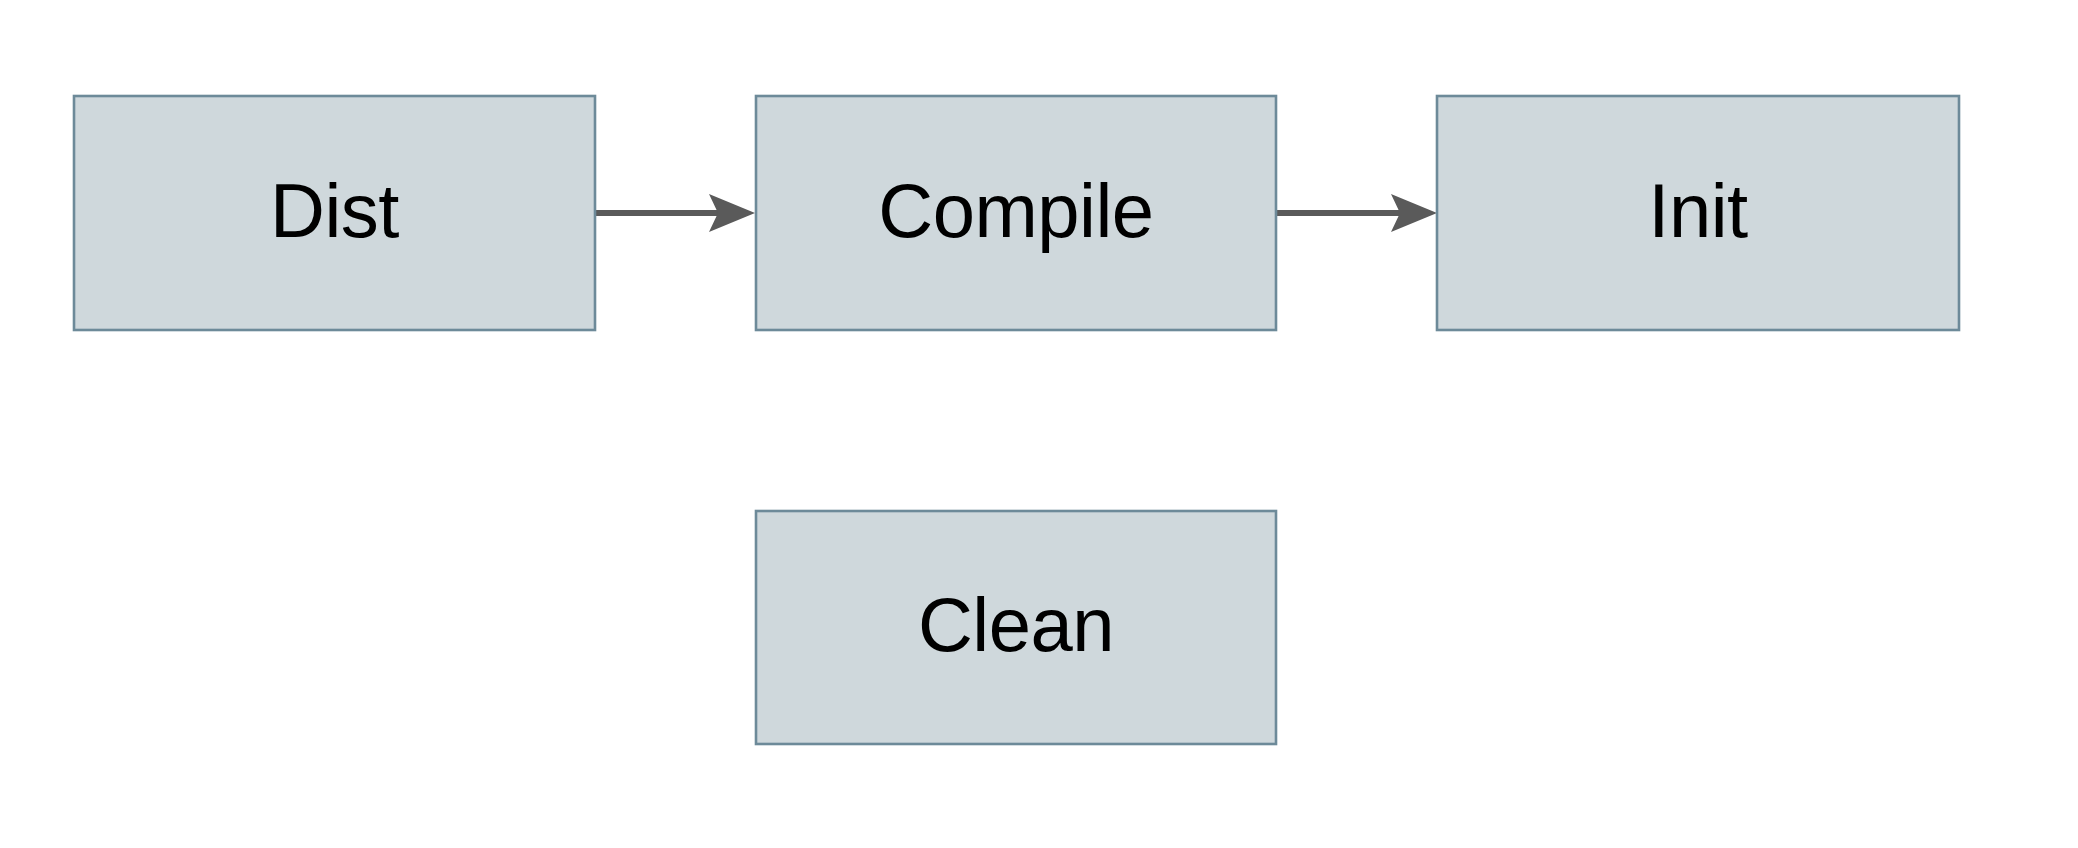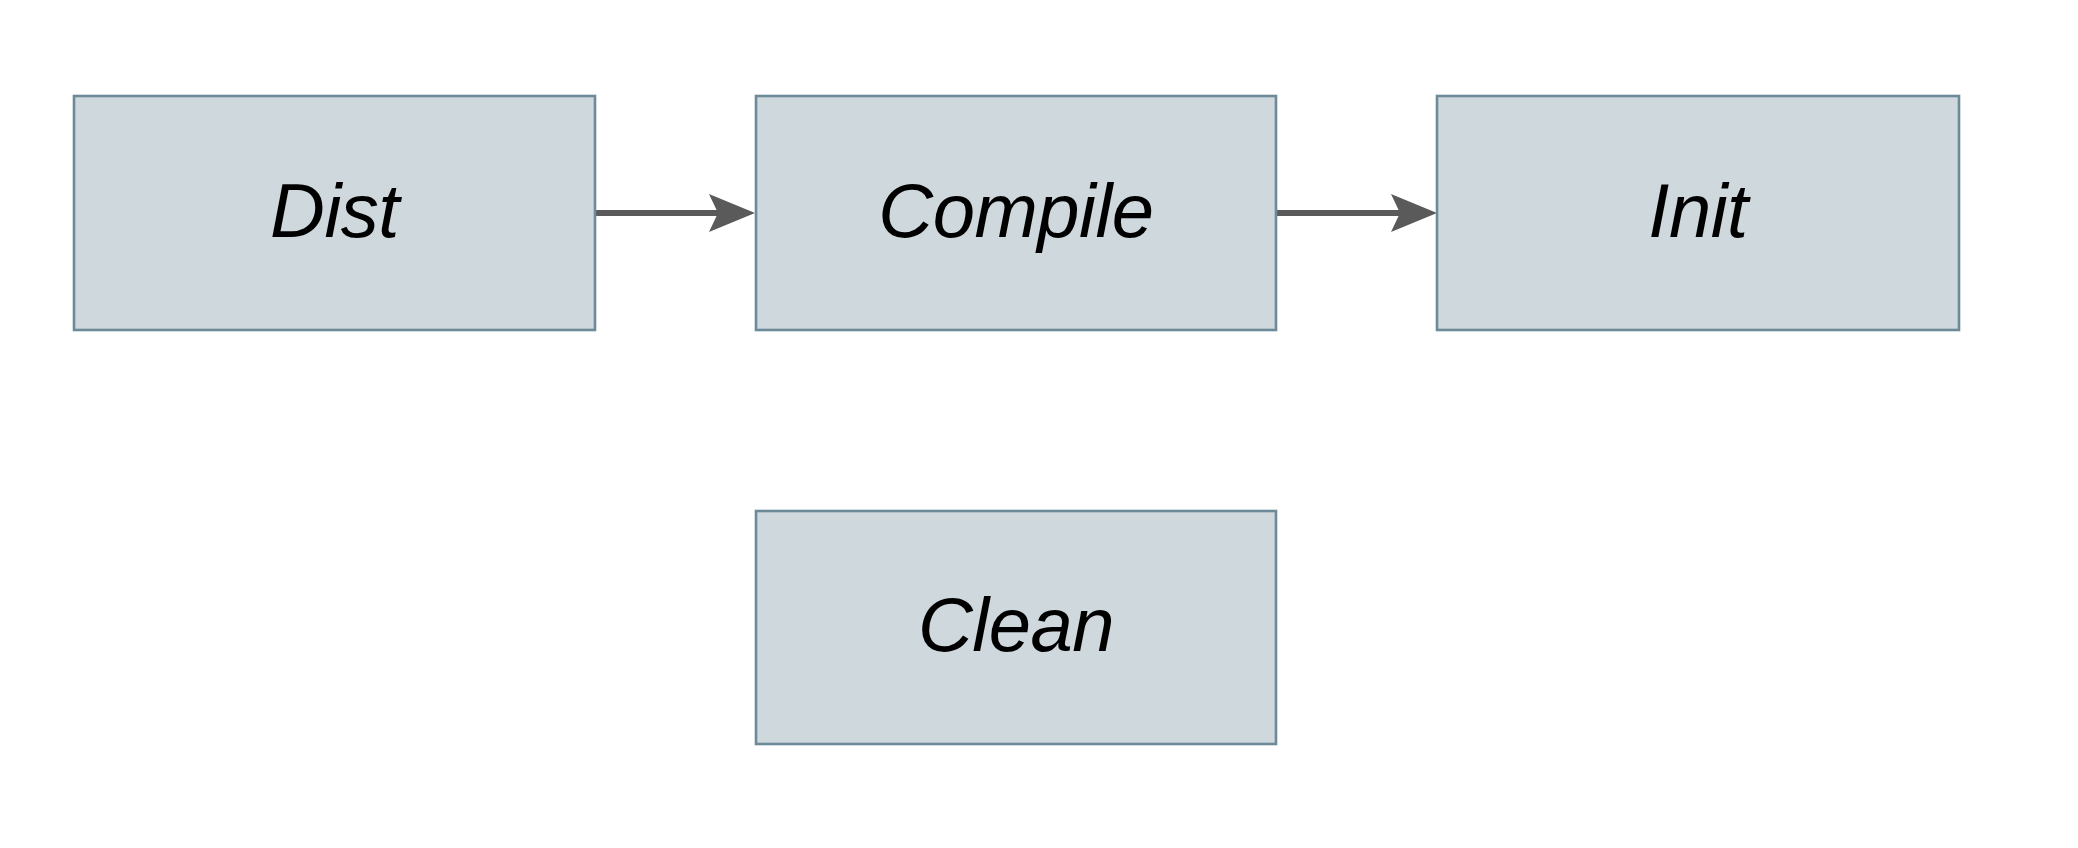--- a/index.html
+++ b/index.html
@@ -10,21 +10,20 @@
   }
   body {
     font-family: "Liberation Sans", "DejaVu Sans", sans-serif;
   }
   #canvas {
     position: relative;
     width: 2078px;
     height: 848px;
     background: #ffffff;
     overflow: hidden;
-    font-style: italic;
   }
   .diagram-svg {
     position: absolute;
     left: 0;
     top: 0;
     width: 2078px;
     height: 848px;
     display: block;
   }
   .node-rect {

